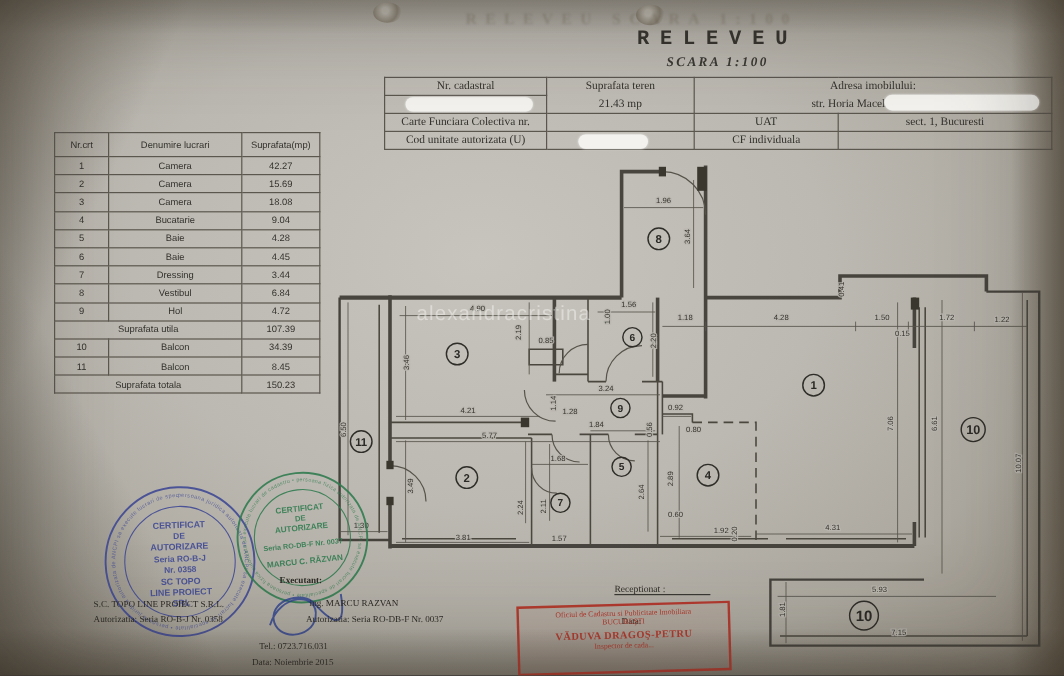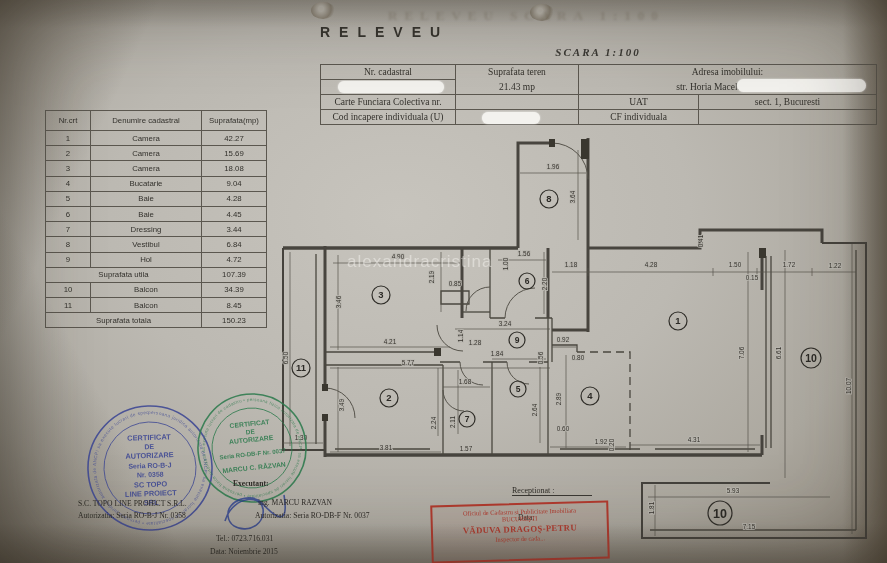--- a/index.html
+++ b/index.html
@@ -13,22 +13,22 @@
       linear-gradient(180deg, rgba(60,52,40,.25) 0%, rgba(60,52,40,0) 5%),
       radial-gradient(ellipse at 45% 38%, #c7c4bd 0%, #bcb9b2 42%, #aca89f 72%, #8f887c 100%);
   }
   .abs{position:absolute;white-space:nowrap;}
   .vignette{position:absolute;inset:0;box-shadow:inset 0 0 90px rgba(48,42,32,.5);pointer-events:none;}
   .hole{position:absolute;width:24px;height:17px;border-radius:50%;
     background:radial-gradient(circle at 42% 40%, #c9c5bc 15%, #847b6c 58%, rgba(132,123,108,0) 78%);
     opacity:.75;filter:blur(.6px);}
   .bleed{color:rgba(105,96,80,.30);font-family:"Liberation Serif",serif;font-weight:bold;
     font-size:13px;letter-spacing:7px;filter:blur(1px);}
-  .title{font-family:Liberation Sans, sans-serif;font-weight:bold;font-size:14px;letter-spacing:9px;
-    color:#35332e;width:556px;}
+  .title{font-family:Liberation Mono, monospace;font-weight:bold;font-size:17px;letter-spacing:9px;
+    color:#35332e;text-align:center;width:556px;}
   .scale{font-family:"Liberation Serif",serif;font-weight:bold;font-style:italic;font-size:11px;
     letter-spacing:2px;color:#3a3833;text-align:center;width:556px;}
   table{border-collapse:collapse;}
   .cad{font-family:"Liberation Serif",serif;font-size:9.5px;color:#33312c;width:556px;table-layout:fixed;}
   .cad td{border:1px solid #5b574f;padding:0 4px;height:14px;overflow:hidden;text-align:center;}
   .cad .ctr{text-align:center;}
   .cad .nb{border-bottom:none;}
   .cad .nt{border-top:none;}
   .rooms{font-size:7.8px;color:#33312c;width:221px;table-layout:fixed;}
   .rooms td,.rooms th{border:1px solid #5b574f;text-align:center;padding:0;height:14.2px;font-weight:normal;overflow:hidden;}
@@ -83,42 +83,42 @@
       <td class="ctr nt">21.43 mp</td>
       <td class="nt" colspan="2">str. Horia Macelariu nr. 83,</td>
     </tr>
     <tr>
       <td>Carte Funciara Colectiva nr.</td>
       <td></td>
       <td>UAT</td>
       <td class="ctr">sect. 1, Bucuresti</td>
     </tr>
     <tr>
-      <td>Cod incapere individuala (U)</td>
+      <td>Cod unitate autorizata (U)</td>
       <td></td>
       <td>CF individuala</td>
       <td></td>
     </tr>
   </tbody>
     </table>
 
   <div class="patch abs" style="left:338px;top:81px;width:106px;height:12px;"></div>
   <div class="patch abs" style="left:737px;top:79px;width:129px;height:13px;"></div>
   <div class="patch abs" style="left:482px;top:112px;width:58px;height:12px;"></div>
 
   <table class="rooms abs" style="left:45px;top:110px;">
     <colgroup>
         <col style="width:45px">
         <col style="width:111px">
         <col style="width:65px">
       </colgroup>
     <thead>
       <tr>
         <th>Nr.crt</th>
-        <th>Denumire cadastral</th>
+        <th>Denumire lucrari</th>
         <th>Suprafata(mp)</th>
       </tr>
     </thead>
     <tbody>
         <tr>
           <td>1</td>
           <td>Camera</td>
           <td>42.27</td>
         </tr>
         <tr>

